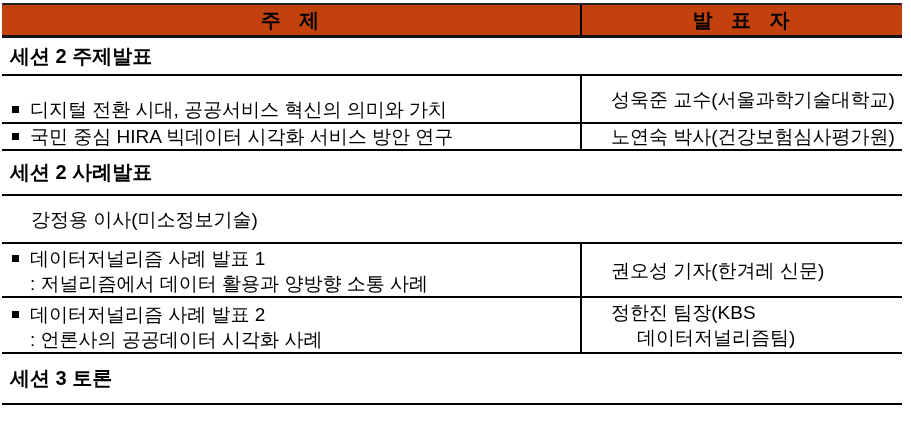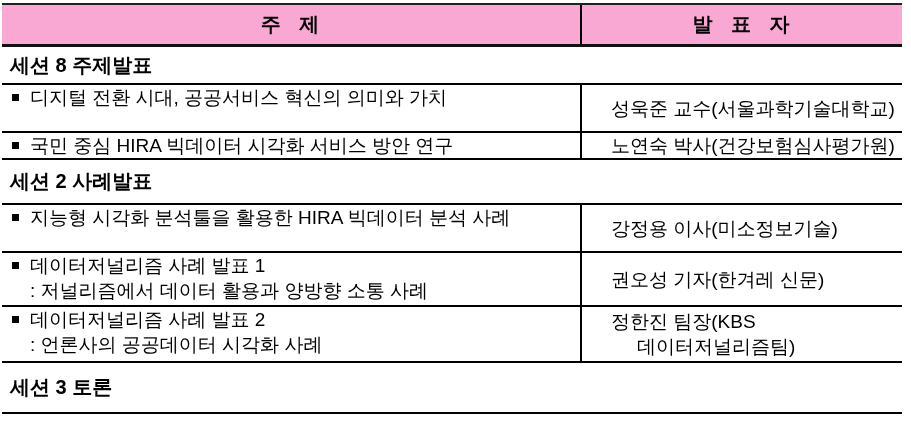--- a/index.html
+++ b/index.html
@@ -7,23 +7,23 @@
     width:911px;height:424px;overflow:hidden;
     font-family:"Liberation Sans","DejaVu Sans",sans-serif;
     color:#000;
     -webkit-font-smoothing:antialiased;
   }
   .doc{padding-top:3px;}
   .tbl{margin-left:2px;width:900px;}
 
   
   .header-row{
-    display:flex;box-sizing:border-box;height:44px;
+    display:flex;box-sizing:border-box;height:35px;
     border-top:2px solid #222;border-bottom:3px solid #111;
-    background:#f9a8d4;
+    background:#c2410c;
     font-weight:bold;font-size:20px;
   }
   .header-cell{
     display:flex;align-items:center;justify-content:center;
     box-sizing:border-box;letter-spacing:2px;word-spacing:9px;
   }
   .hc-topic{width:580px;border-right:2px solid #000;}
   .hc-presenter{flex:1;}
 
   
@@ -38,21 +38,21 @@
   
   .data-row{
     display:flex;box-sizing:border-box;
     border-top:2px solid #000;font-size:19px;
   }
   .block-end{border-bottom:2px solid #000;}
   .h48{height:48px}.h45{height:29px}.h54{height:54px}.h60{height:58px}
 
   .topic-cell{
     width:580px;box-sizing:border-box;border-right:2px solid #000;
-    display:flex;flex-direction:column;justify-content:flex-start;
+    display:flex;flex-direction:column;justify-content:flex-end;
     padding-left:10px;padding-right:4px;
   }
   .presenter-cell{
     flex:1;display:flex;flex-direction:column;justify-content:center;
     padding-left:29px;padding-right:4px;
   }
   .line{display:flex;align-items:center;line-height:25px;white-space:nowrap;}
   .bullet{
     width:7px;height:7px;background:#000;flex:none;margin-right:11px;
   }
@@ -63,21 +63,21 @@
 <body>
 
 <div class="doc">
   <div class="tbl">
 
     <div class="header-row">
       <div class="header-cell hc-topic">주 제</div>
       <div class="header-cell hc-presenter">발 표 자</div>
     </div>
 
-    <div class="section-row sec-1">세션 8 주제발표</div>
+    <div class="section-row sec-1">세션 2 주제발표</div>
 
     <div class="data-row h48">
       <div class="topic-cell">
         <div class="line">
           <span class="bullet"></span>
           <span>디지털 전환 시대, 공공서비스 혁신의 의미와 가치</span>
         </div>
       </div>
       <div class="presenter-cell">
         <div class="line">성욱준 교수(서울과학기술대학교)</div>
@@ -92,26 +92,20 @@
         </div>
       </div>
       <div class="presenter-cell">
         <div class="line">노연숙 박사(건강보험심사평가원)</div>
       </div>
     </div>
 
     <div class="section-row sec-2">세션 2 사례발표</div>
 
     <div class="data-row h48">
-      <div class="topic-cell">
-        <div class="line">
-          <span class="bullet"></span>
-          <span>지능형 시각화 분석툴을 활용한 HIRA 빅데이터 분석 사례</span>
-        </div>
-      </div>
       <div class="presenter-cell">
         <div class="line">강정용 이사(미소정보기술)</div>
       </div>
     </div>
 
     <div class="data-row h54">
       <div class="topic-cell">
         <div class="line">
           <span class="bullet"></span>
           <span>데이터저널리즘 사례 발표 1</span>

